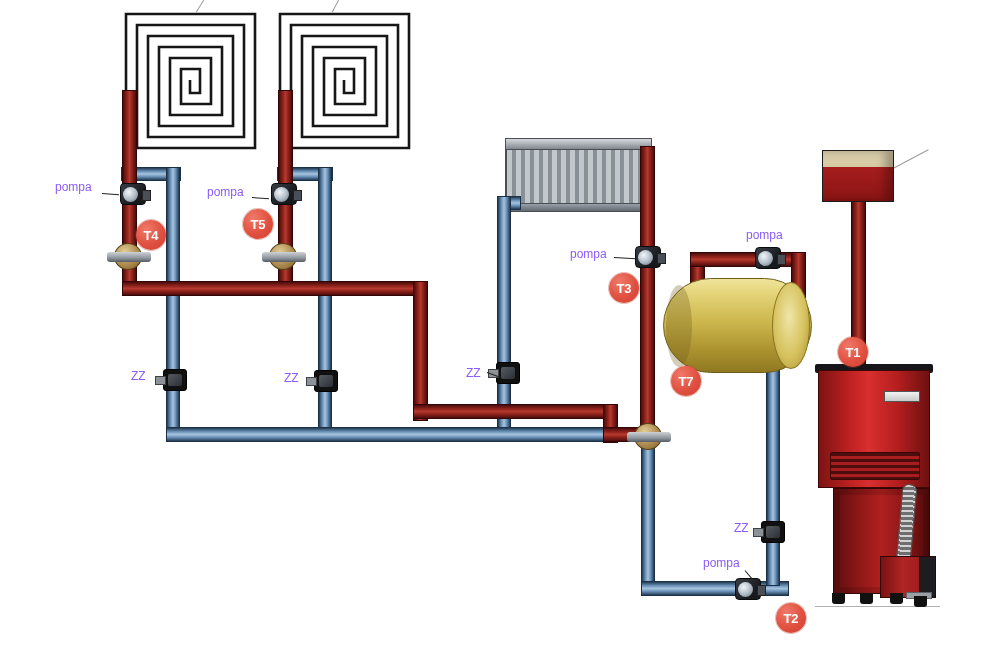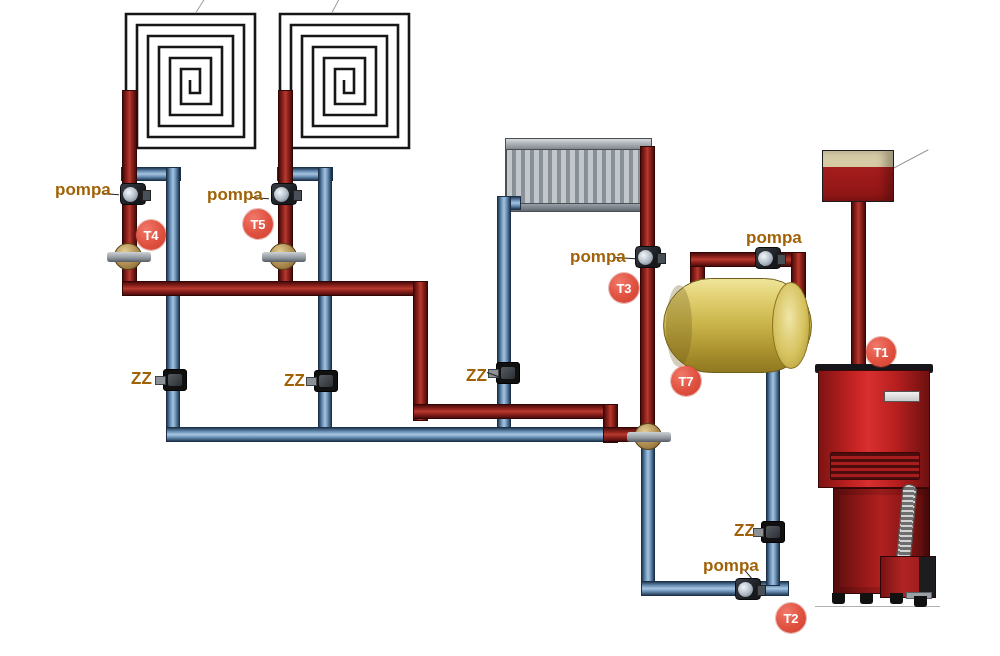--- a/index.html
+++ b/index.html
@@ -52,21 +52,21 @@
         background:linear-gradient(135deg,#565c63,#2b2f34);border-radius:2px;}
   .zz::after{content:"";position:absolute;left:-9px;top:6px;width:9px;height:7px;background:#8d9299;border:1px solid #3f4347;}
   .v3w{position:absolute;width:28px;height:27px;border-radius:50%;box-sizing:border-box;
         background:radial-gradient(circle at 38% 32%,#e3cf96,#b29055 50%,#7d5f27);border:1px solid #57431a;z-index:2;}
   .v3w::before{content:"";position:absolute;left:-8px;top:8px;width:44px;height:10px;z-index:-1;
         background:linear-gradient(180deg,#cdd2d6,#8f969d 60%,#565c62);border-radius:3px;}
   .badge{position:absolute;width:30px;height:30px;border-radius:50%;color:#fff;
         background:radial-gradient(circle at 35% 30%,#f0796a,#e0503f 55%,#cf4033);
         box-shadow:0 0 0 1px rgba(180,60,40,.35);
         font-weight:bold;font-size:13px;display:flex;align-items:center;justify-content:center;}
-  .lbl{position:absolute;font-weight:bold;font-size:17px;color:#a16207;white-space:nowrap;}
+  .lbl{position:absolute;font-weight:normal;font-size:12px;color:#8b5cf6;white-space:nowrap;}
   .leader{position:absolute;height:0;border-top:1px solid #222;transform-origin:left center;}
   .cline{position:absolute;height:0;border-top:1px solid #9a9a9a;transform-origin:left center;}
 </style>
 </head>
 <body>
 
 <div class="canvas">
 
   <svg class="coil" style="left:118px;top:6px" width="145" height="152" viewBox="0 0 145 152">
     <path d="M 8 152 L 8 8 L 137 8 L 137 142 L 19 142 L 19 19 L 126 19 L 126 131 L 30 131 L 30 30 L 115 30 L 115 120 L 41 120 L 41 41 L 104 41 L 104 109 L 52 109 L 52 52 L 93 52 L 93 98 L 63 98 L 63 63 L 82 63 L 82 87 L 72 87 L 72 74" fill="none" stroke="#161616" stroke-width="2.6"></path>
@@ -151,16 +151,16 @@
 
   <div class="lbl" style="left:131px;top:369px">ZZ</div>
   <div class="lbl" style="left:284px;top:371px">ZZ</div>
   <div class="lbl" style="left:466px;top:366px">ZZ</div>
   <div class="lbl" style="left:734px;top:521px">ZZ</div>
 
   <div class="badge" style="left:136px;top:220px">T4</div>
   <div class="badge" style="left:243px;top:209px">T5</div>
   <div class="badge" style="left:609px;top:273px">T3</div>
   <div class="badge" style="left:671px;top:366px">T7</div>
-  <div class="badge" style="left:866px;top:337px">T1</div>
+  <div class="badge" style="left:838px;top:337px">T1</div>
   <div class="badge" style="left:776px;top:603px">T2</div>
 
 </div>
 
 </body></html>

